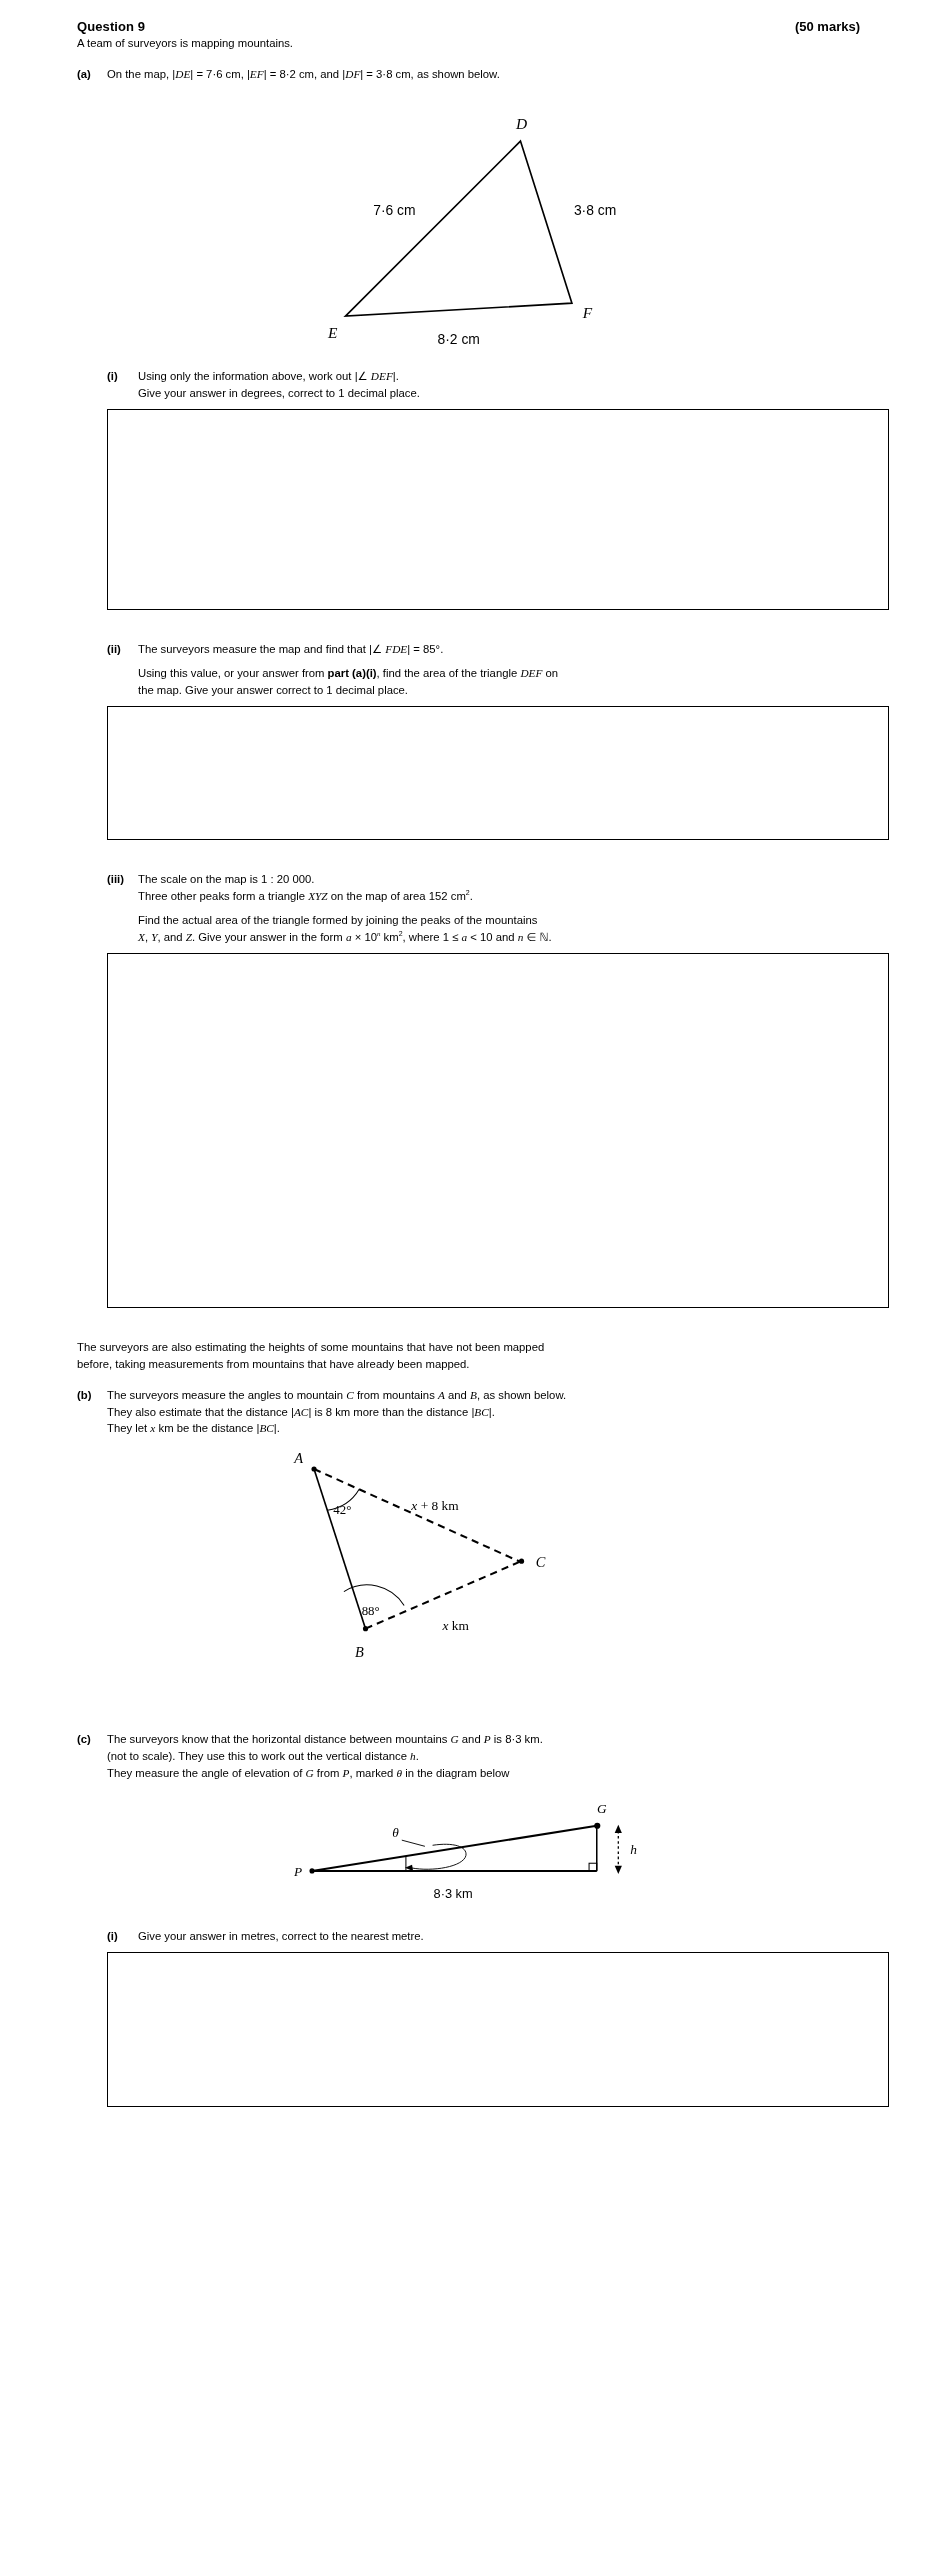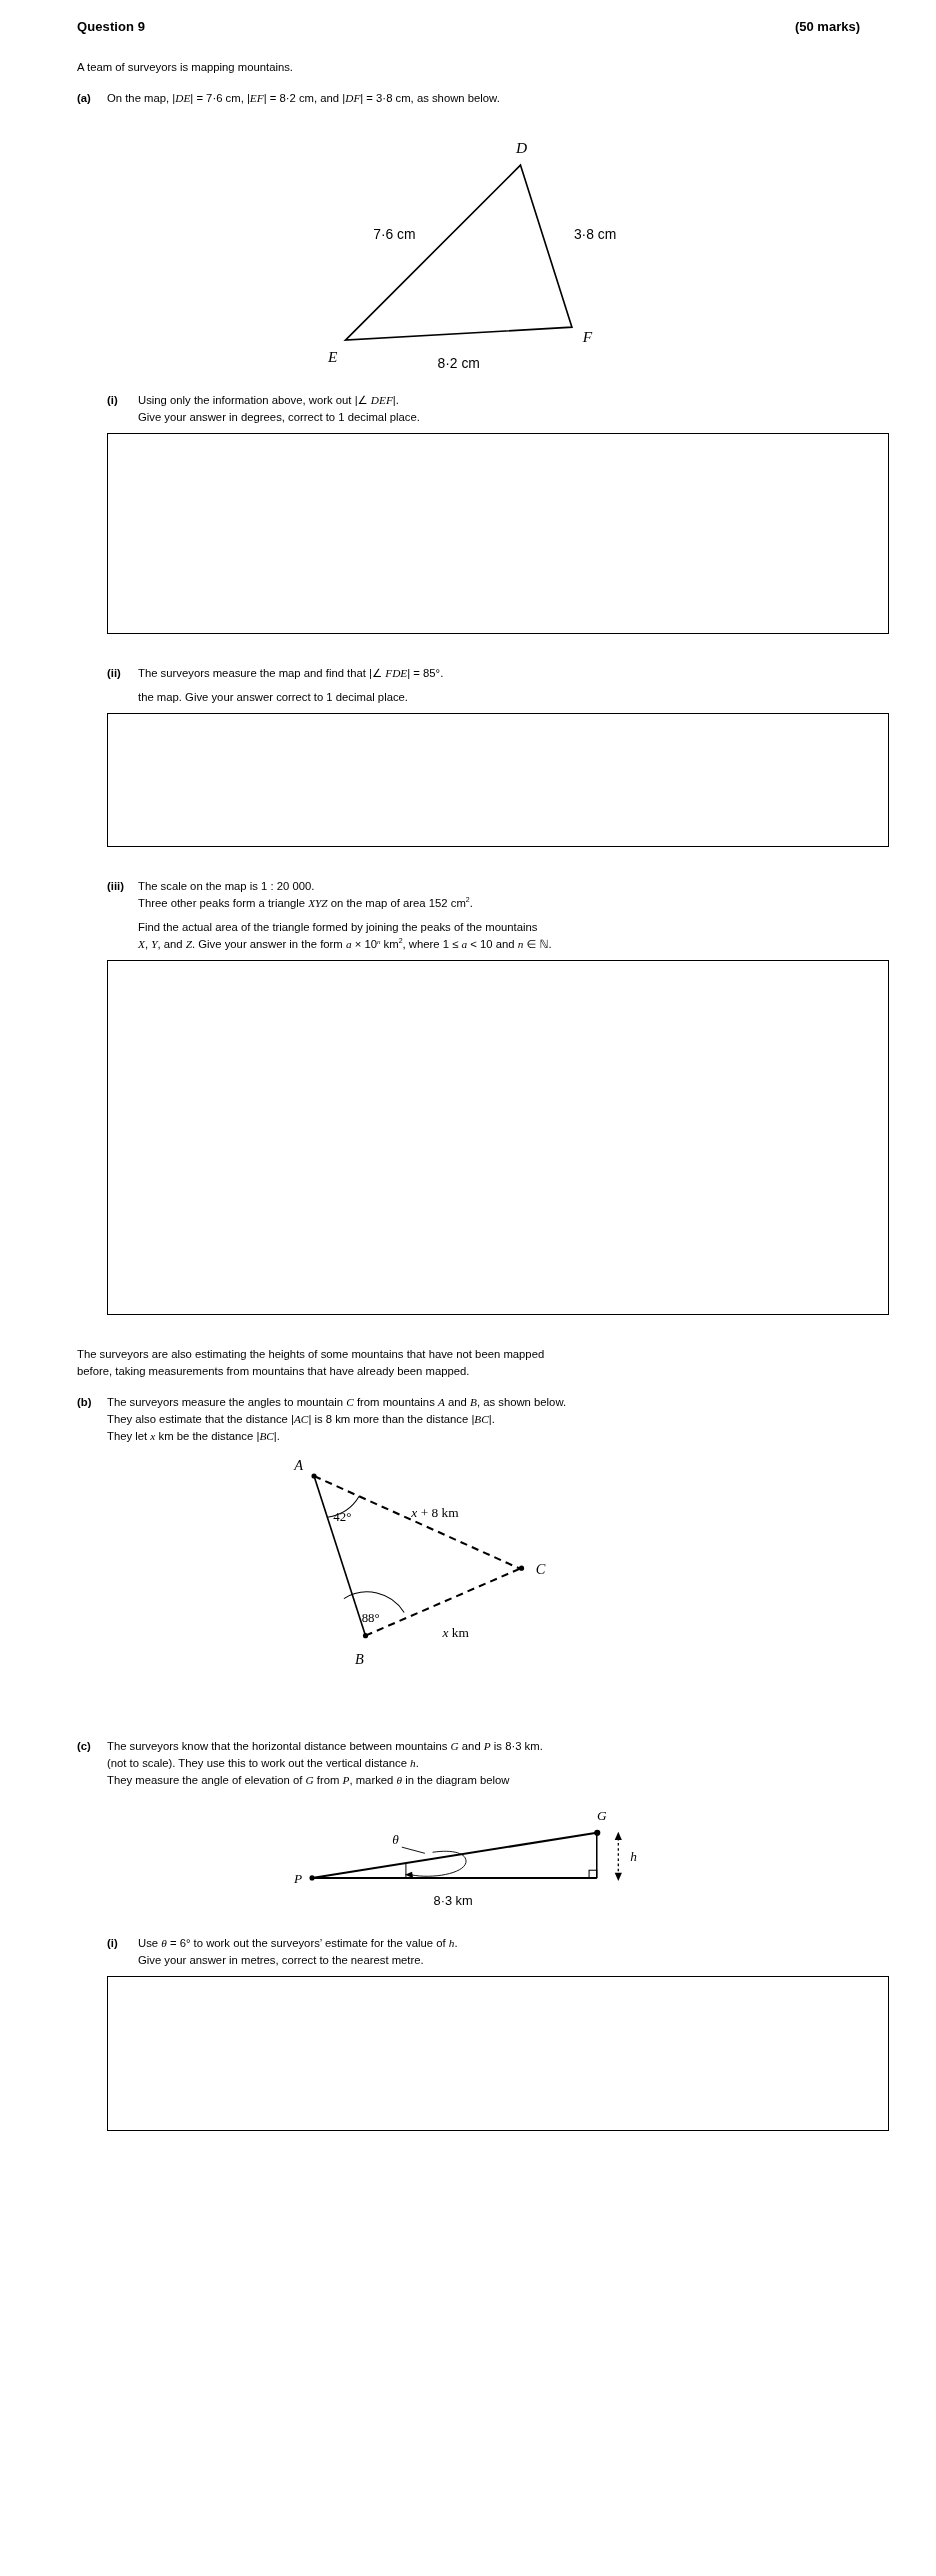--- a/index.html
+++ b/index.html
@@ -18,21 +18,21 @@
     width: 937px;
     min-height: 3759px;
     padding: 18.5px 77px 20.6px 77px;
   }
 
   
   .qhead {
     display: flex;
     align-items: flex-start;
     justify-content: space-between;
-    margin-bottom: 26px;
+    margin-bottom: 2px;
   }
   .qhead .qtitle { font-size: 13px; font-weight: bold; letter-spacing: 0.1px; }
   .qhead .qmarks { font-size: 13px; font-weight: bold; }
 
   .intro { font-size: 11.3px; margin: 0 0 15.5px 0; line-height: 1.35; }
 
   
   .part { display: flex; align-items: flex-start; margin-top: 0; }
   .part-label {
     flex: 0 0 30px;
@@ -127,20 +127,21 @@
   </div>
 
   <div class="gap-xl"></div>
 
   <div class="indent-a">
     <div class="sub">
       <div class="sub-label">(ii)</div>
       <div class="sub-body">
         <p>The surveyors measure the map and find that |∠ <i class="mth">FDE</i>| = 85°.</p>
         <div class="gap-s"></div>
+        <p><span>Using this value, or your answer from </span><span class="bold">part (a)(i)</span>, find the area of the triangle <i class="mth">DEF</i> on</p>
         <p>the map.  Give your answer correct to 1 decimal place.</p>
       </div>
     </div>
     <div class="gap-s"></div>
     <div class="answerbox" style="height:134px"></div>
   </div>
 
   <div class="gap-xl"></div>
 
   <div class="indent-a">
@@ -252,21 +253,20 @@
 
   <div class="gap-s"></div>
 
 
   <div class="gap-s"></div>
 
   <div class="indent-a">
     <div class="sub">
       <div class="sub-label">(i)</div>
       <div class="sub-body">
-        <p>Use <i class="mth">θ</i> = 6° to work out the surveyors’ estimate for the value of <i class="mth">h</i>.</p>
         <p>Give your answer in metres, correct to the nearest metre.</p>
       </div>
     </div>
     <div class="gap-s"></div>
     <div class="answerbox" style="height:155px"></div>
   </div>
 
   <div class="gap-xl"></div>
 
 </div>

